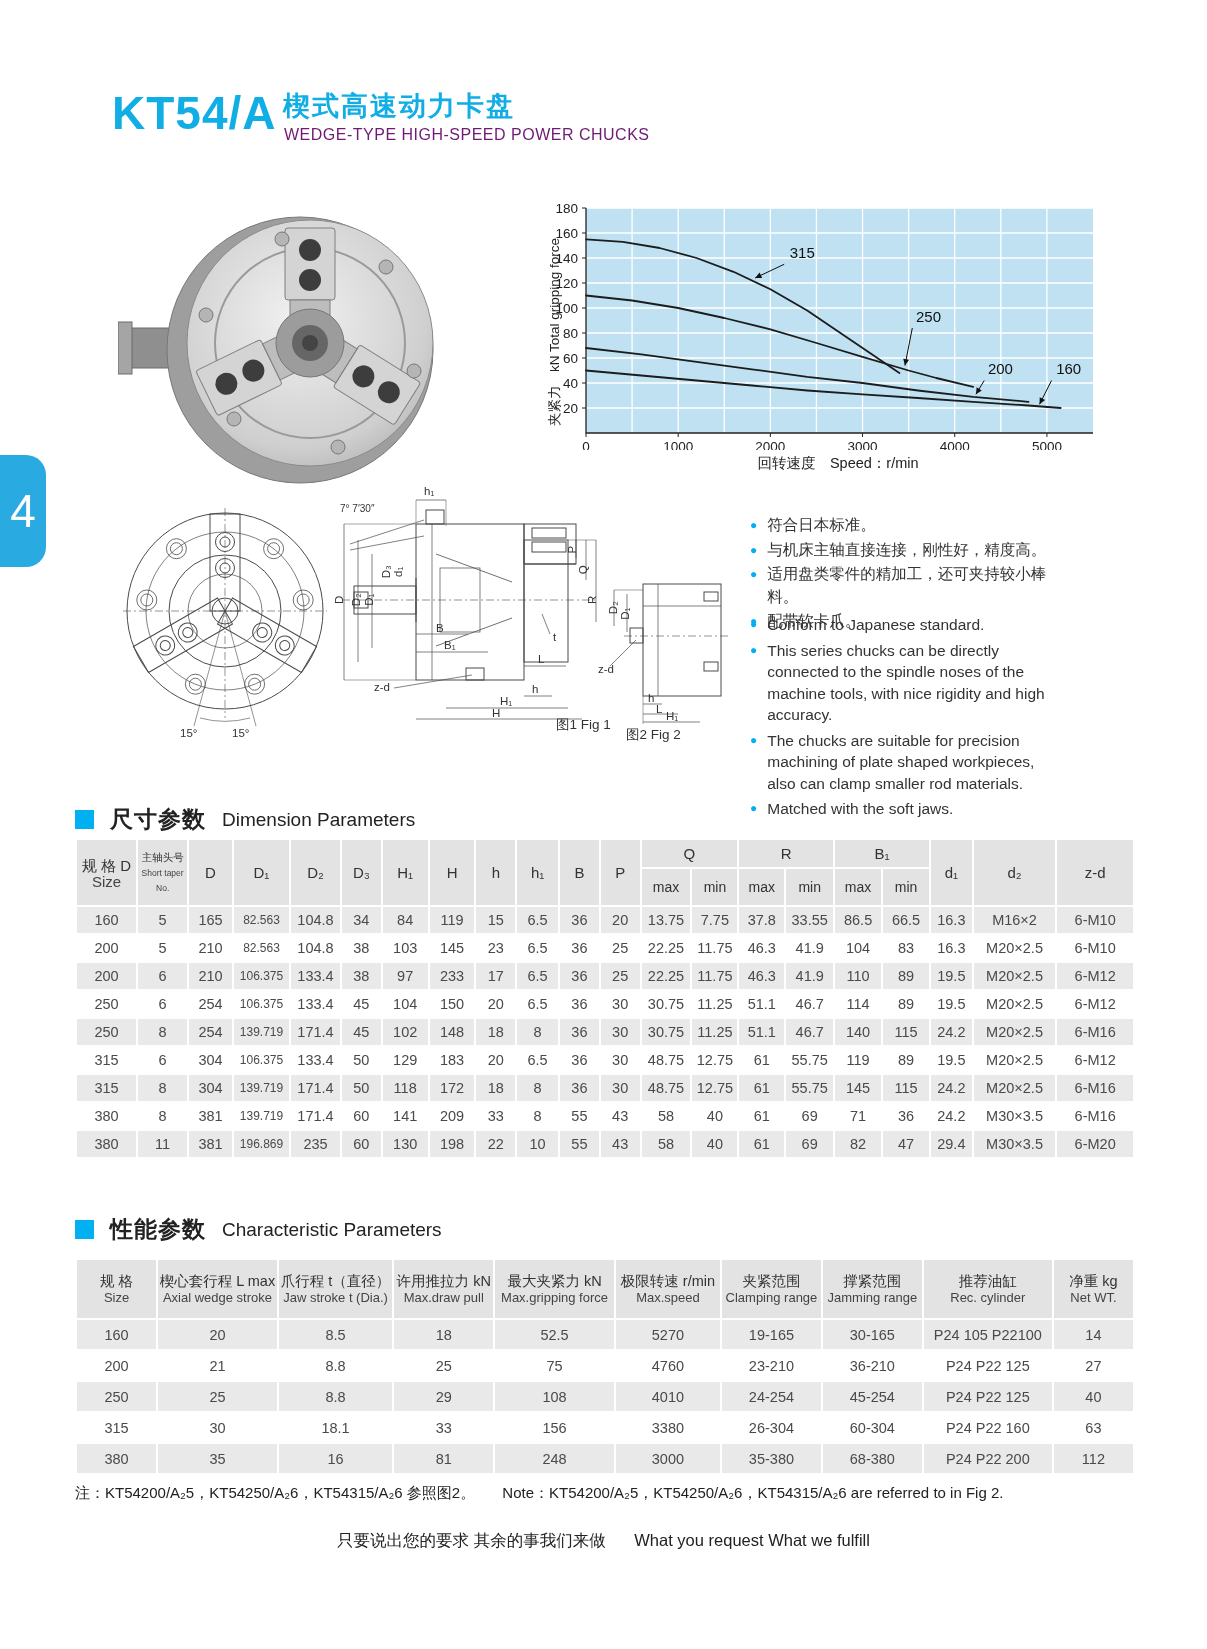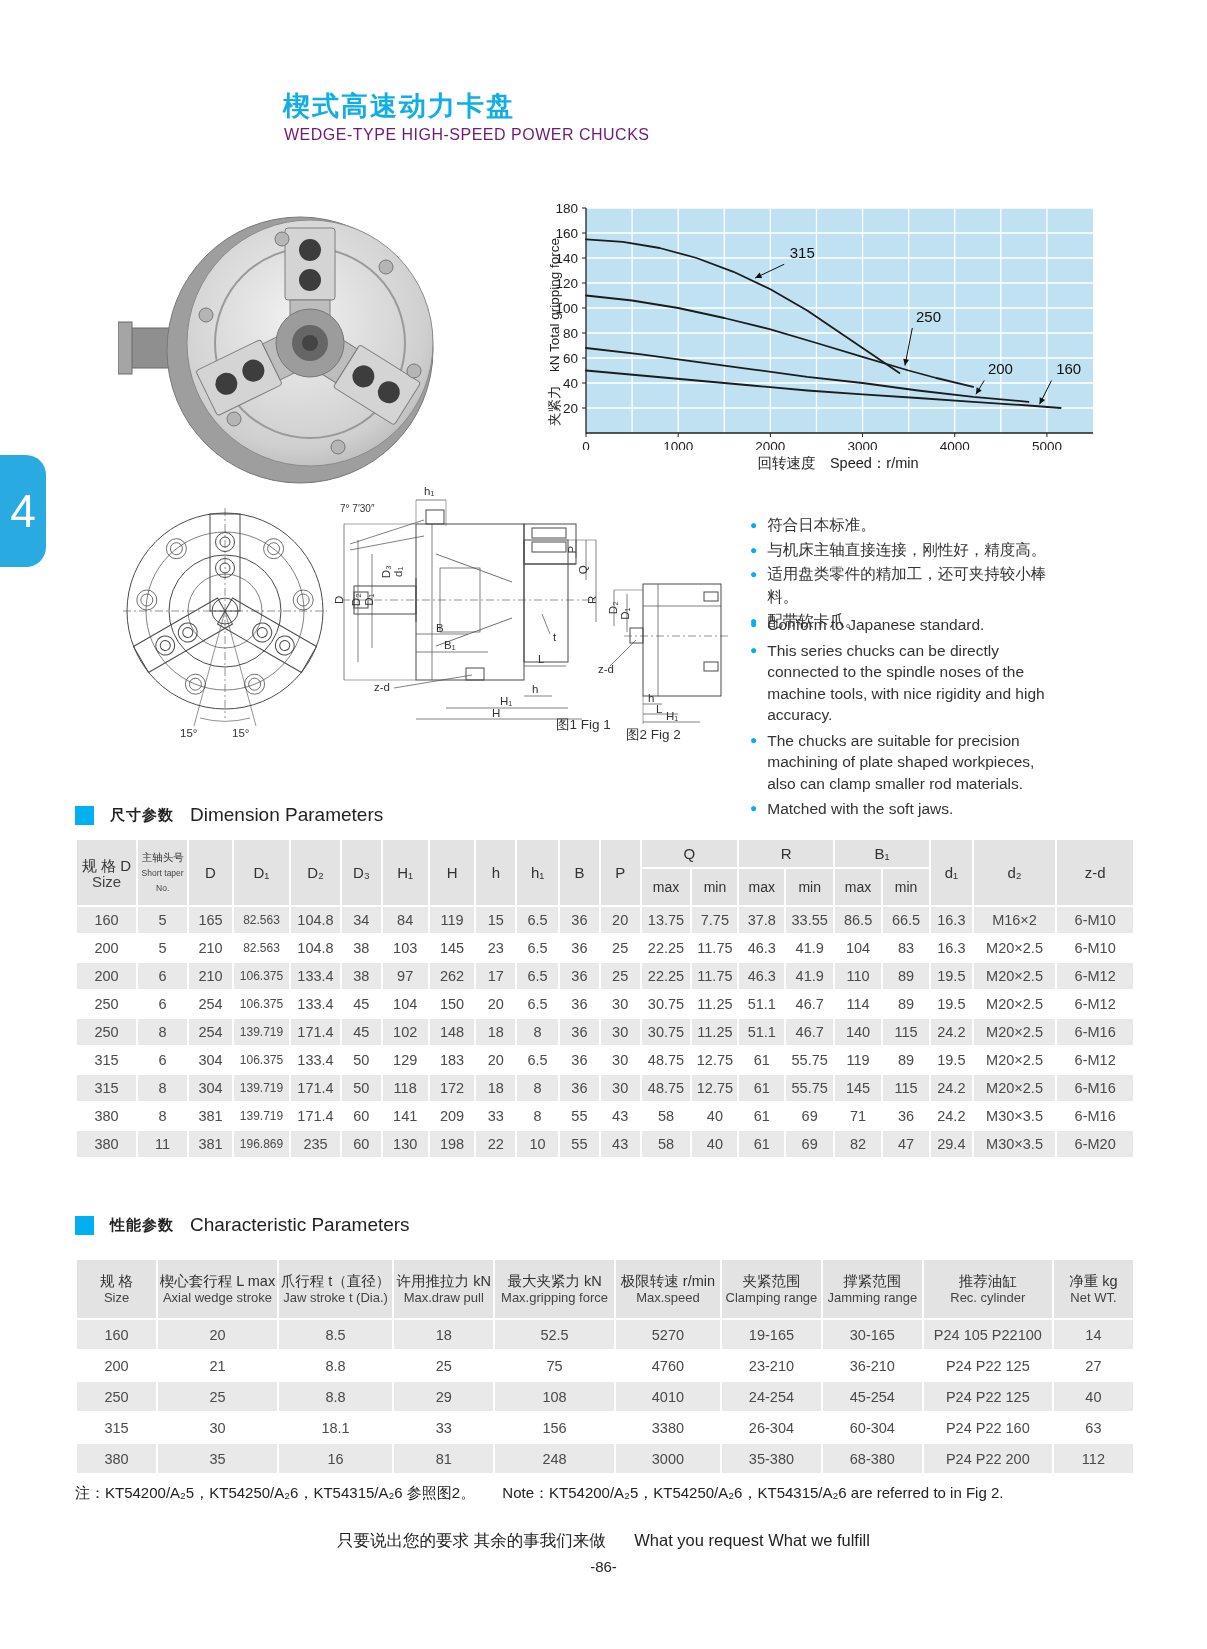--- a/index.html
+++ b/index.html
@@ -26,21 +26,21 @@
   .fig-caption{font-size:13.5px;color:#333;}
   
   .feat{display:flex;margin-bottom:2px;}
   .feat .dot{color:#00b0f0;font-size:12px;margin-right:10px;line-height:inherit;}
   .feat-cn .feat{line-height:22.5px;font-size:15.5px;}
   .feat-en .feat{line-height:21.5px;font-size:15.5px;margin-bottom:4px;}
   .feat .txt{display:block;max-width:300px;}
   
   .sec{display:flex;align-items:center;gap:16px;}
   .sec .sq{width:19px;height:19px;background:#00b0f0;display:inline-block;}
-  .sec .cn{font-size:15px;font-weight:bold;color:#222;letter-spacing:1px;}
+  .sec .cn{font-size:23px;font-weight:bold;color:#222;letter-spacing:1px;}
   .sec .en{font-size:19px;color:#222;}
   
   table{border-collapse:separate;border-spacing:2px;width:100%;table-layout:fixed;}
   th,td{text-align:center;vertical-align:middle;padding:0;overflow:hidden;}
   thead th{background:#e3e3e3;font-weight:normal;color:#333;font-size:15px;}
   tbody td{color:#4a4a4a;font-size:14.5px;background:#fff;}
   tbody tr:nth-child(odd) td{background:#e9e9e9;}
   .dim-table-wrap{left:75px;top:838px;width:1060px;}
   .dim thead tr:first-child th{height:27px;}
   .dim thead tr:last-child th{height:36px;font-size:14px;}
@@ -63,20 +63,21 @@
 </style>
 </head>
 <body>
 
 <div class="page">
 
   <div class="abs side-tab">
     <span>4</span>
   </div>
 
+  <div class="abs model">KT54/A</div>
   <div class="abs title-cn">楔式高速动力卡盘</div>
   <div class="abs title-en">WEDGE-TYPE HIGH-SPEED POWER CHUCKS</div>
 
   <div class="abs" style="left:118px;top:200px;">
     <svg width="330" height="300" viewBox="0 0 330 300">
       <defs>
         <radialGradient id="face" cx="45%" cy="40%" r="75%">
           <stop offset="0%" stop-color="#f1f1f1"></stop>
             <stop offset="70%" stop-color="#cfcfcf"></stop>
             <stop offset="100%" stop-color="#a8a8a8"></stop>
@@ -469,21 +470,21 @@
             <td>6-M10</td>
           </tr>
           <tr>
             <td>200</td>
             <td>6</td>
             <td>210</td>
             <td>106.375</td>
             <td>133.4</td>
             <td>38</td>
             <td>97</td>
-            <td>262</td>
+            <td>233</td>
             <td>17</td>
             <td>6.5</td>
             <td>36</td>
             <td>25</td>
             <td>22.25</td>
             <td>11.75</td>
             <td>46.3</td>
             <td>41.9</td>
             <td>110</td>
             <td>89</td>
@@ -764,15 +765,14 @@
 
   <div class="abs note">
     <span>注：KT54200/A₂5，KT54250/A₂6，KT54315/A₂6 参照图2。</span>
     <span style="margin-left:23px;">Note：KT54200/A₂5，KT54250/A₂6，KT54315/A₂6 are referred to in Fig 2.</span>
   </div>
 
   <div class="abs footer-slogan">
     <span>只要说出您的要求  其余的事我们来做</span>
     <span class="en">What you request  What we fulfill</span>
   </div>
-  <div class="abs page-num">-86-</div>
 
 </div>
 
 </body></html>

